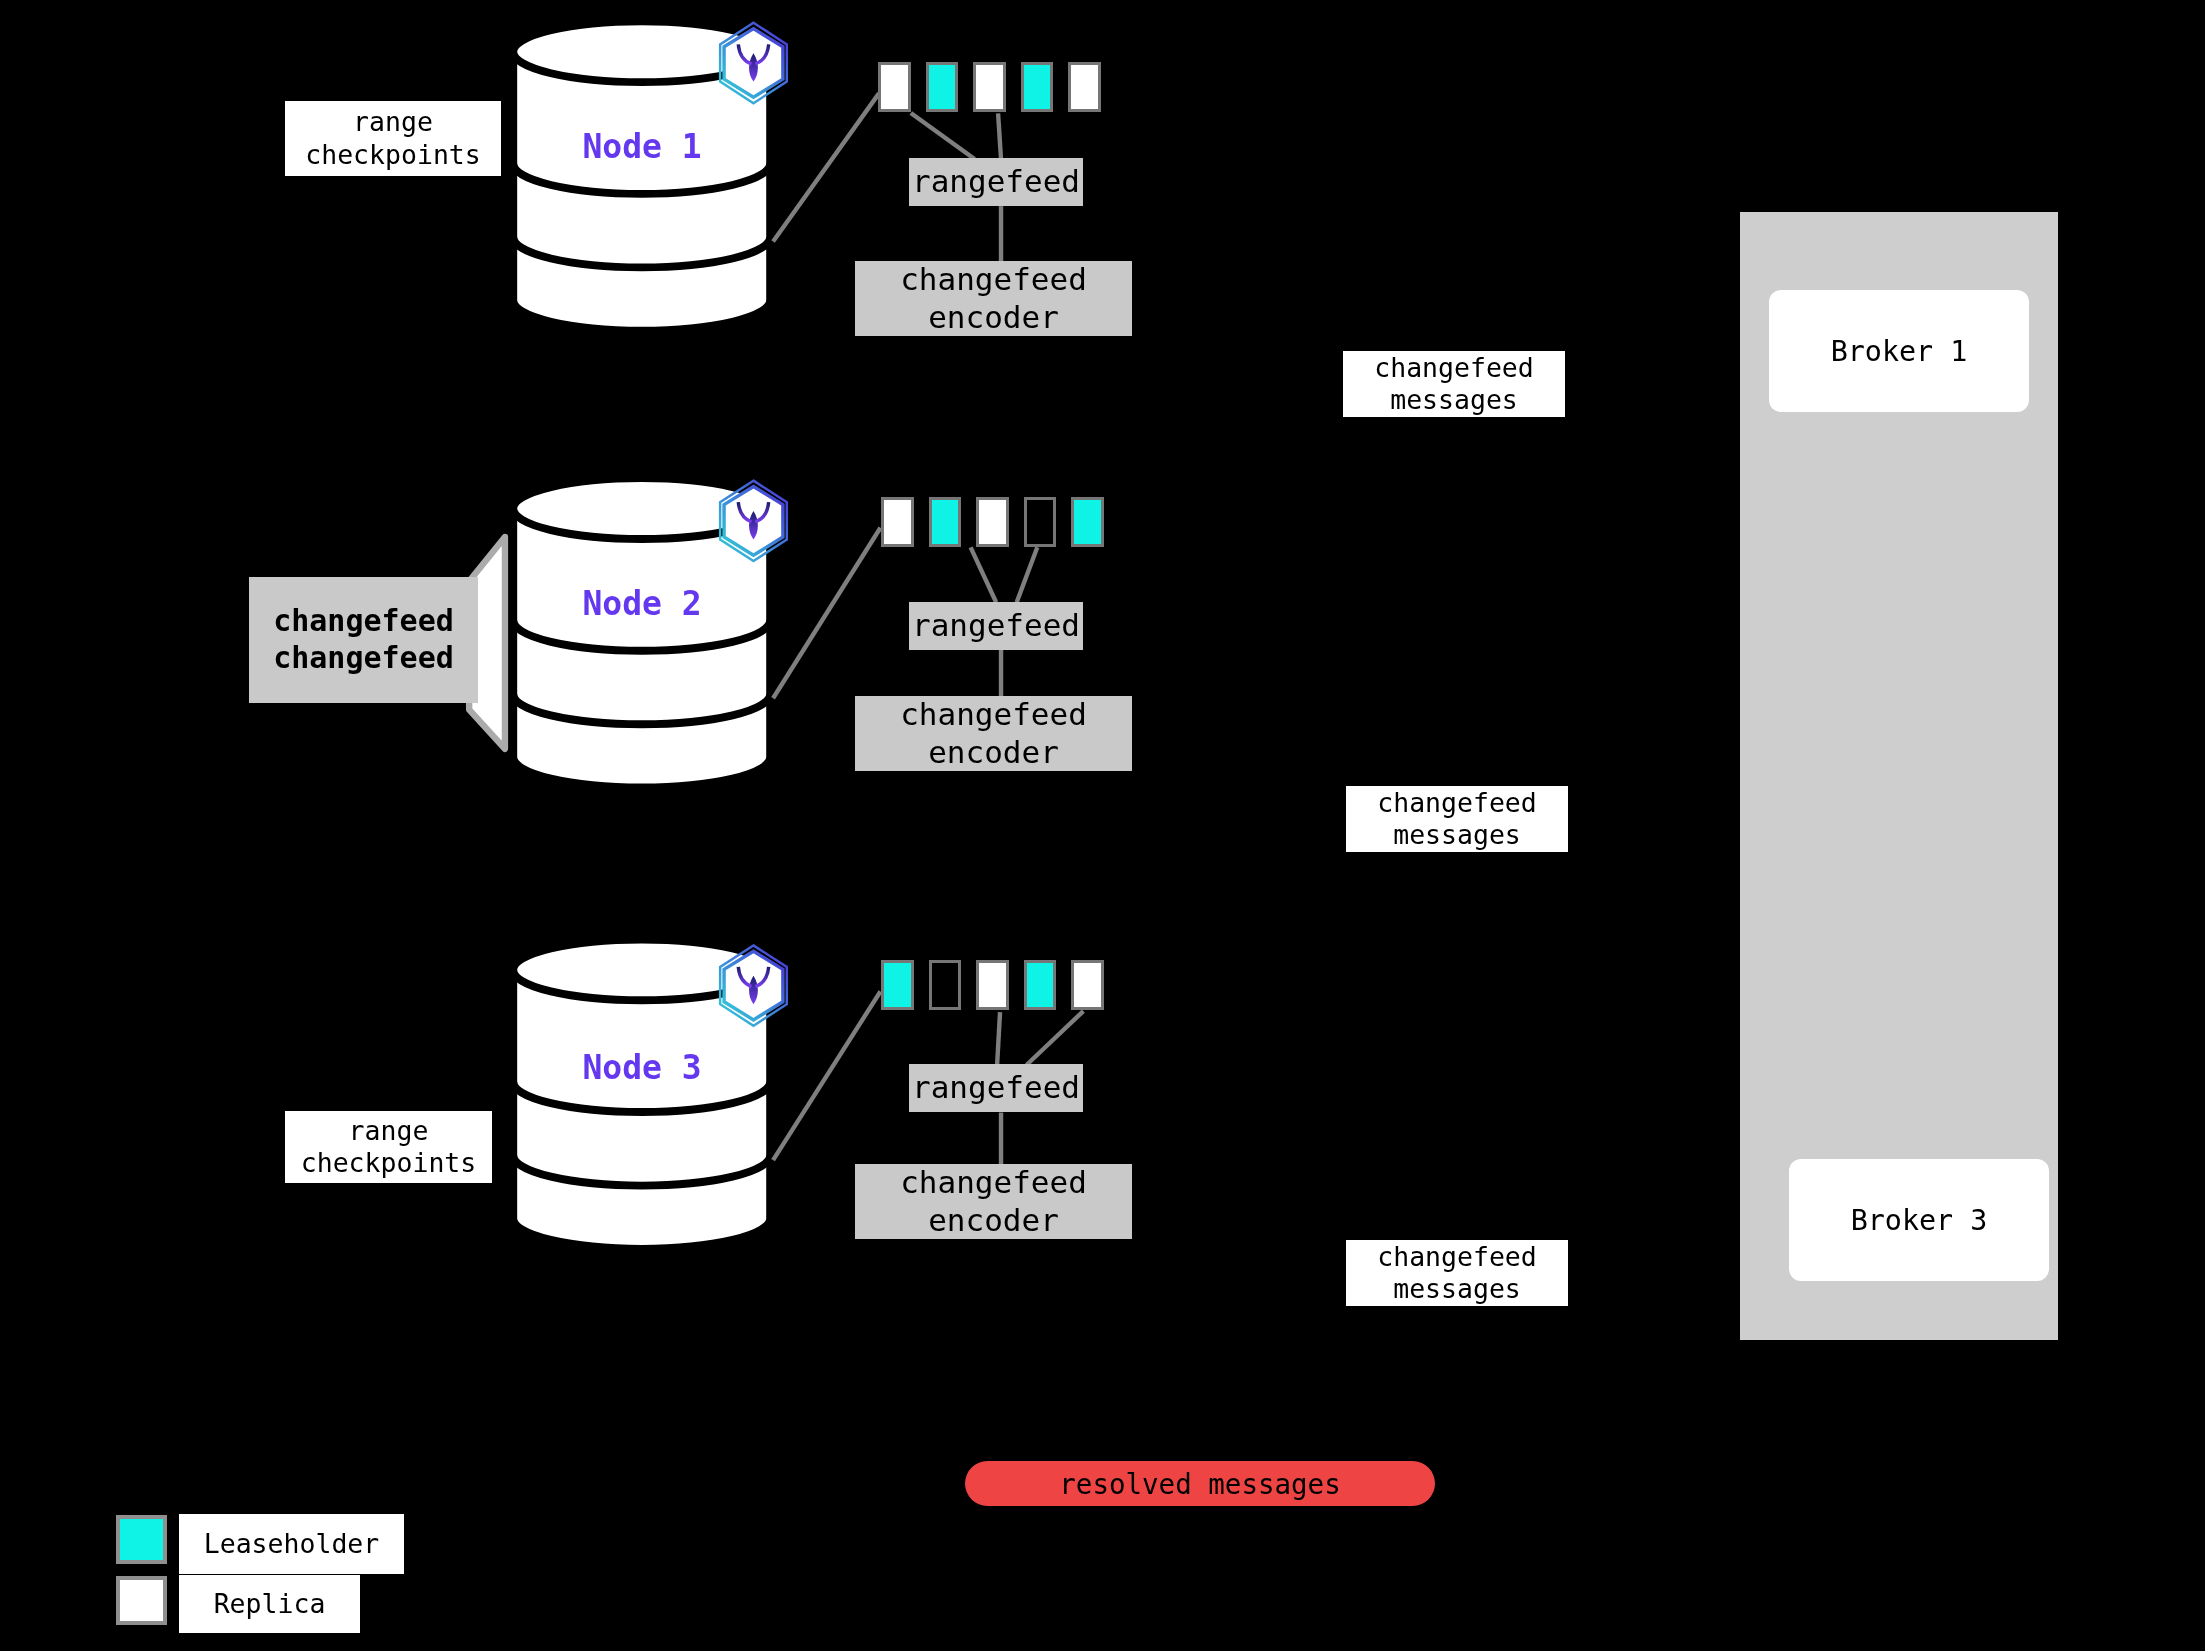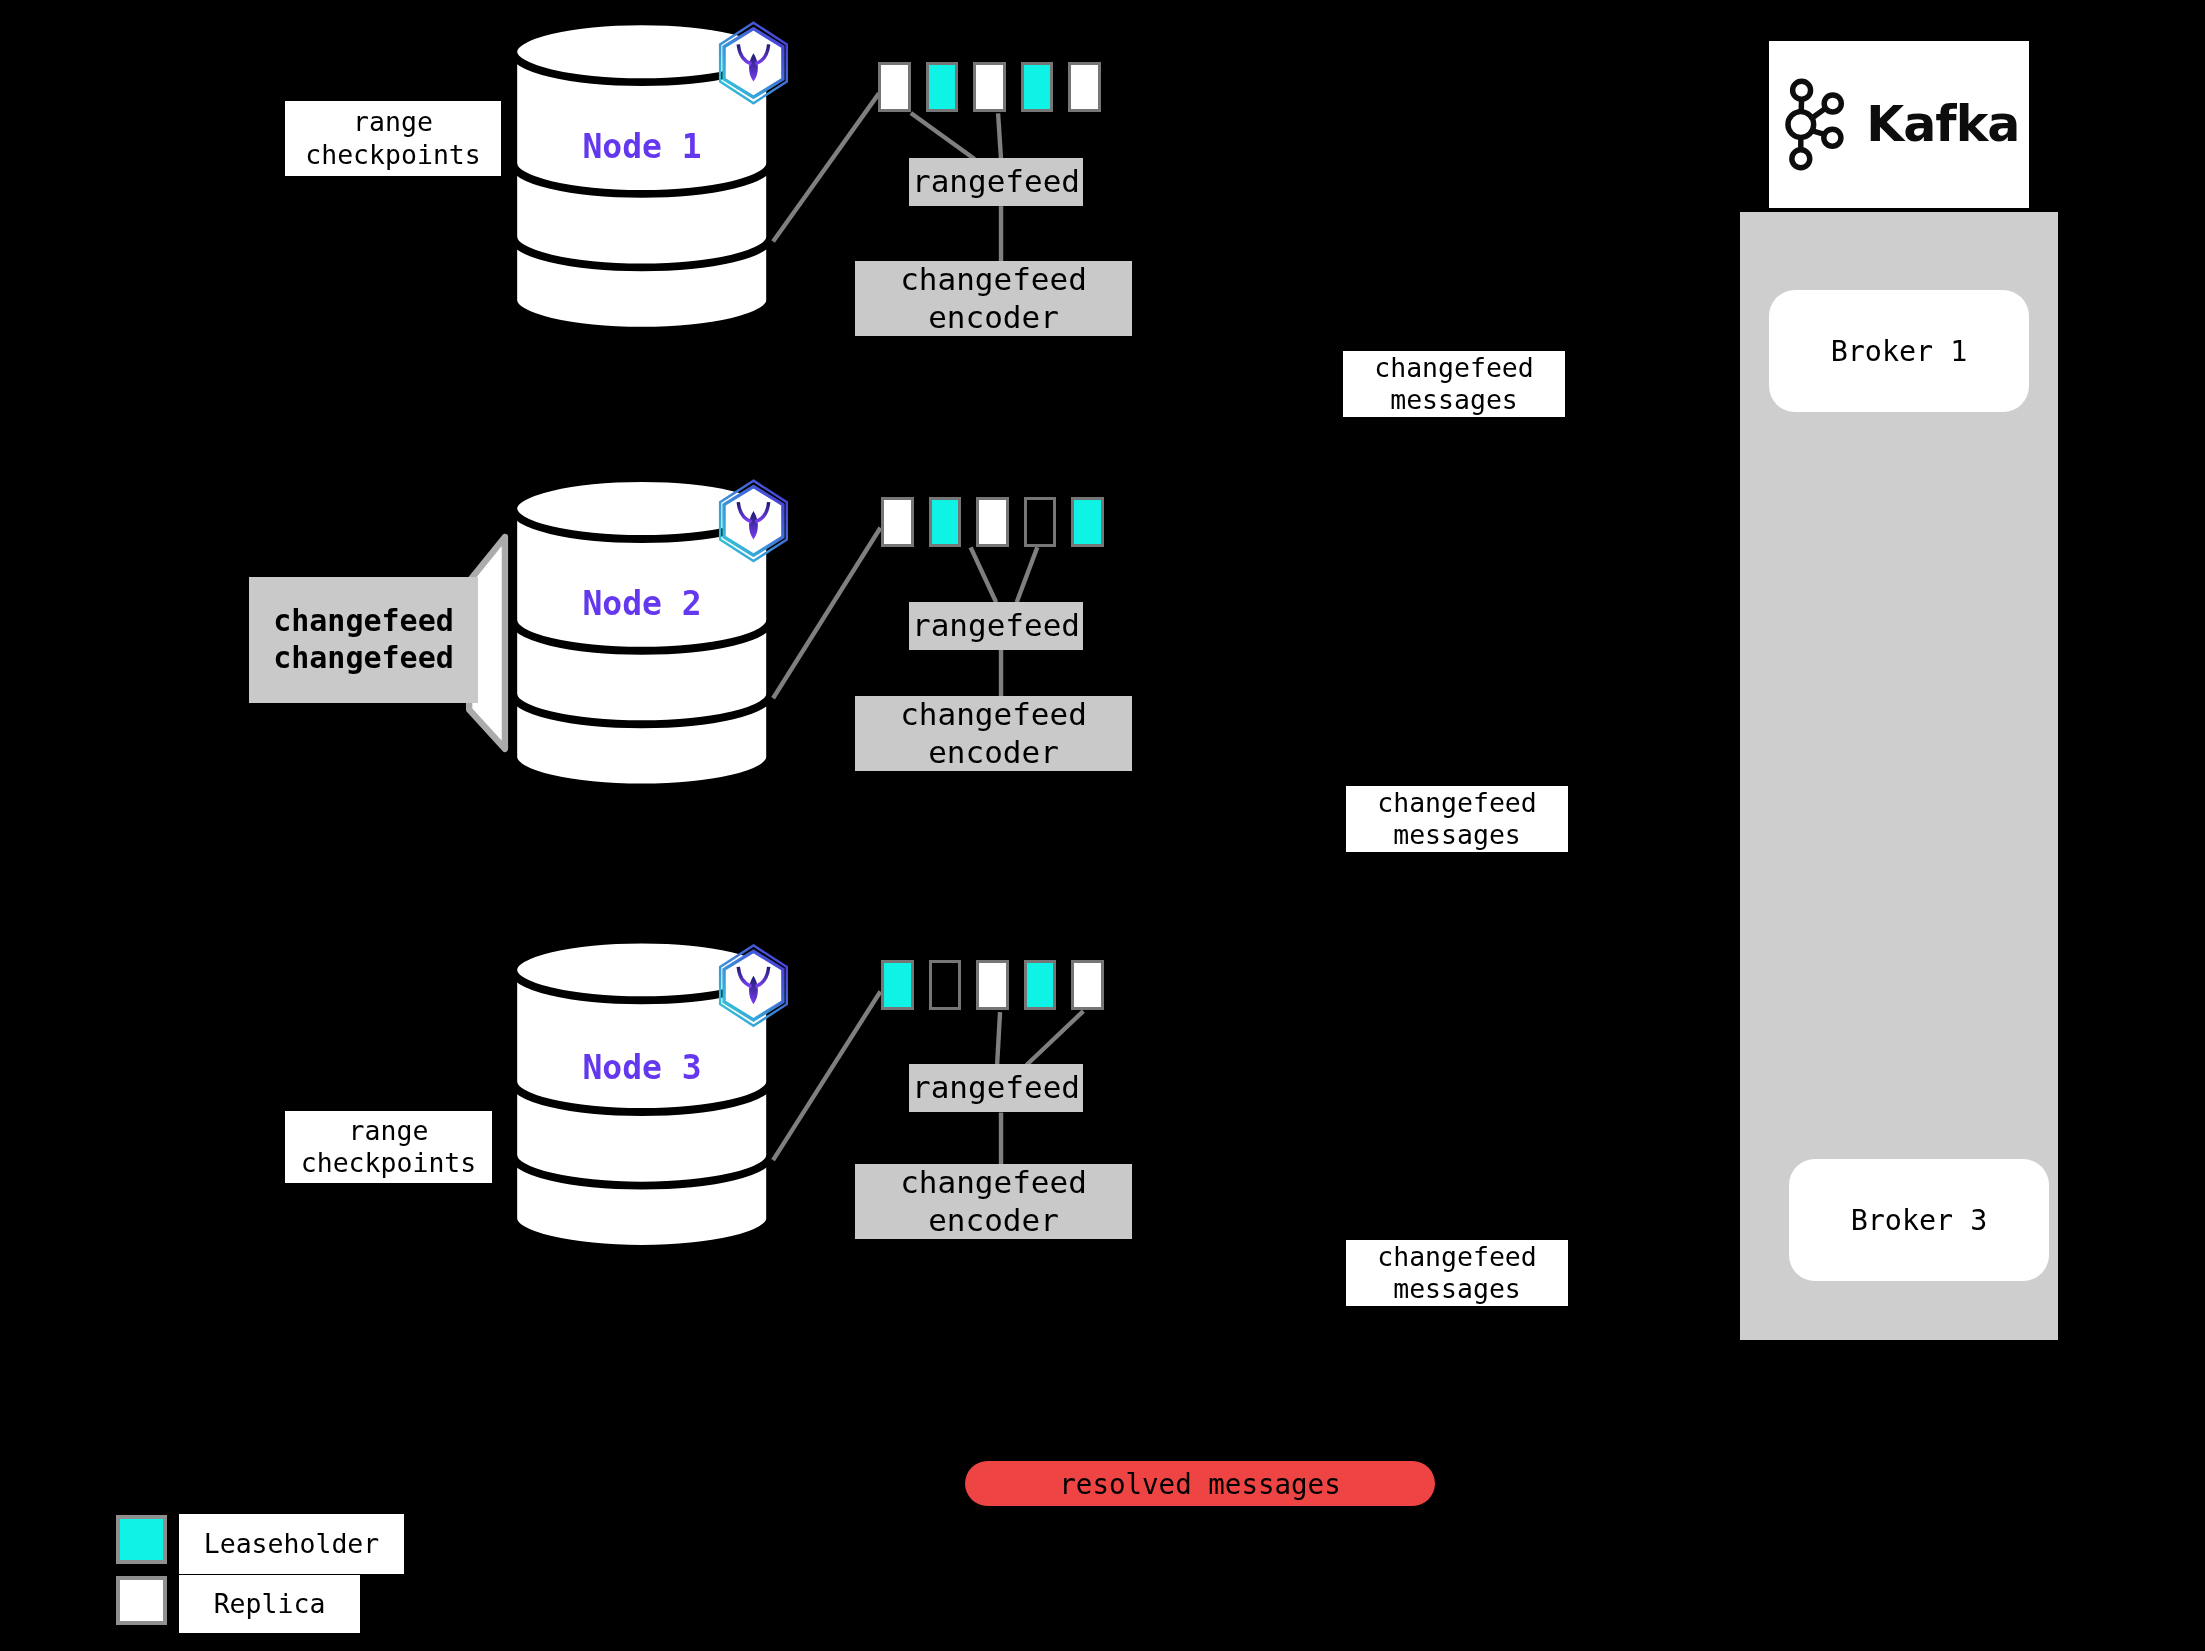--- a/index.html
+++ b/index.html
@@ -11,21 +11,21 @@
        text-align:center;color:#000;line-height:1.22;}
   .whitebg{background:#fff;}
   .graybg{background:#c9c9c9;}
   .f54{font-size:26.5px;}
   .f58{font-size:31px;}
   .bold{font-weight:bold;}
   .node-label{color:#6438ee;font-weight:bold;font-size:33px;display:flex;
               align-items:center;justify-content:center;}
   .sq-row{display:flex;gap:15px;}
   .sq{width:26.5px;height:44px;border:3.9px solid #767676;}
-  .broker{background:#fff;border-radius:26px;display:flex;align-items:center;
+  .broker{background:#fff;border-radius:12px;display:flex;align-items:center;
           justify-content:center;font-size:28.4px;color:#000;}
   .pill{background:#ef4444;border-radius:22.6px;display:flex;align-items:center;
         justify-content:center;font-size:27.5px;color:#000;}
   .legend-sq{border:4.9px solid #8f8f8f;}
   .kafka-box{background:#fff;display:flex;align-items:center;justify-content:center;gap:13.7px;}
   .kafka-word{font-family:"DejaVu Sans","Liberation Sans",sans-serif;font-weight:bold;
               font-size:49px;color:#0d0d0d;letter-spacing:-1px;}
 </style>
 </head>
 <body>
@@ -104,36 +104,20 @@
       <path d="M1506 1972 C1508 1994,1516 2006,1533 2012" fill="none" stroke="url(#roachGrad)" stroke-width="7"></path>
       <path d="M1568 1972 C1566 1994,1558 2006,1541 2012" fill="none" stroke="url(#roachGrad)" stroke-width="7"></path>
     </g>
 
     <polygon points="4178,697 4208,686 4208,708" fill="#000"></polygon>
     <polygon points="4189,2503 4212,2496 4212,2510" fill="#000"></polygon>
   </svg>
 
   <div class="abs" style="left:1740px;top:212px;width:318px;height:1128px;background:#cecece;"></div>
 
-  <div class="abs kafka-box" style="left:1769px;top:41px;width:260px;height:167px;">
-    <svg width="74" height="113" viewBox="0 0 190 240">
-      <g stroke="#0d0d0d" stroke-width="14" fill="none">
-        <line x1="58" y1="55" x2="57" y2="88"></line>
-        <line x1="56" y1="152" x2="56" y2="186"></line>
-        <line x1="84" y1="104" x2="120" y2="78"></line>
-        <line x1="84" y1="136" x2="119" y2="146"></line>
-        <circle cx="58" cy="32" r="23" fill="#fff"></circle>
-        <circle cx="56" cy="120" r="33" fill="#fff"></circle>
-        <circle cx="56" cy="208" r="23" fill="#fff"></circle>
-        <circle cx="138" cy="66" r="22" fill="#fff"></circle>
-        <circle cx="137" cy="154" r="22" fill="#fff"></circle>
-      </g>
-    </svg>
-    <span class="kafka-word">Kafka</span>
-  </div>
 
   <div class="abs broker" style="left:1769px;top:290px;width:260px;height:122px;">
     <span>Broker 1</span>
   </div>
   <div class="abs broker" style="left:1769px;top:1159px;width:260px;height:122px;margin-left:20px;">
     <span>Broker 3</span>
   </div>
 
   <div class="abs node-label" style="left:544px;top:129px;width:196px;height:34px;">Node 1</div>
   <div class="abs node-label" style="left:544px;top:586px;width:196px;height:34px;">Node 2</div>

